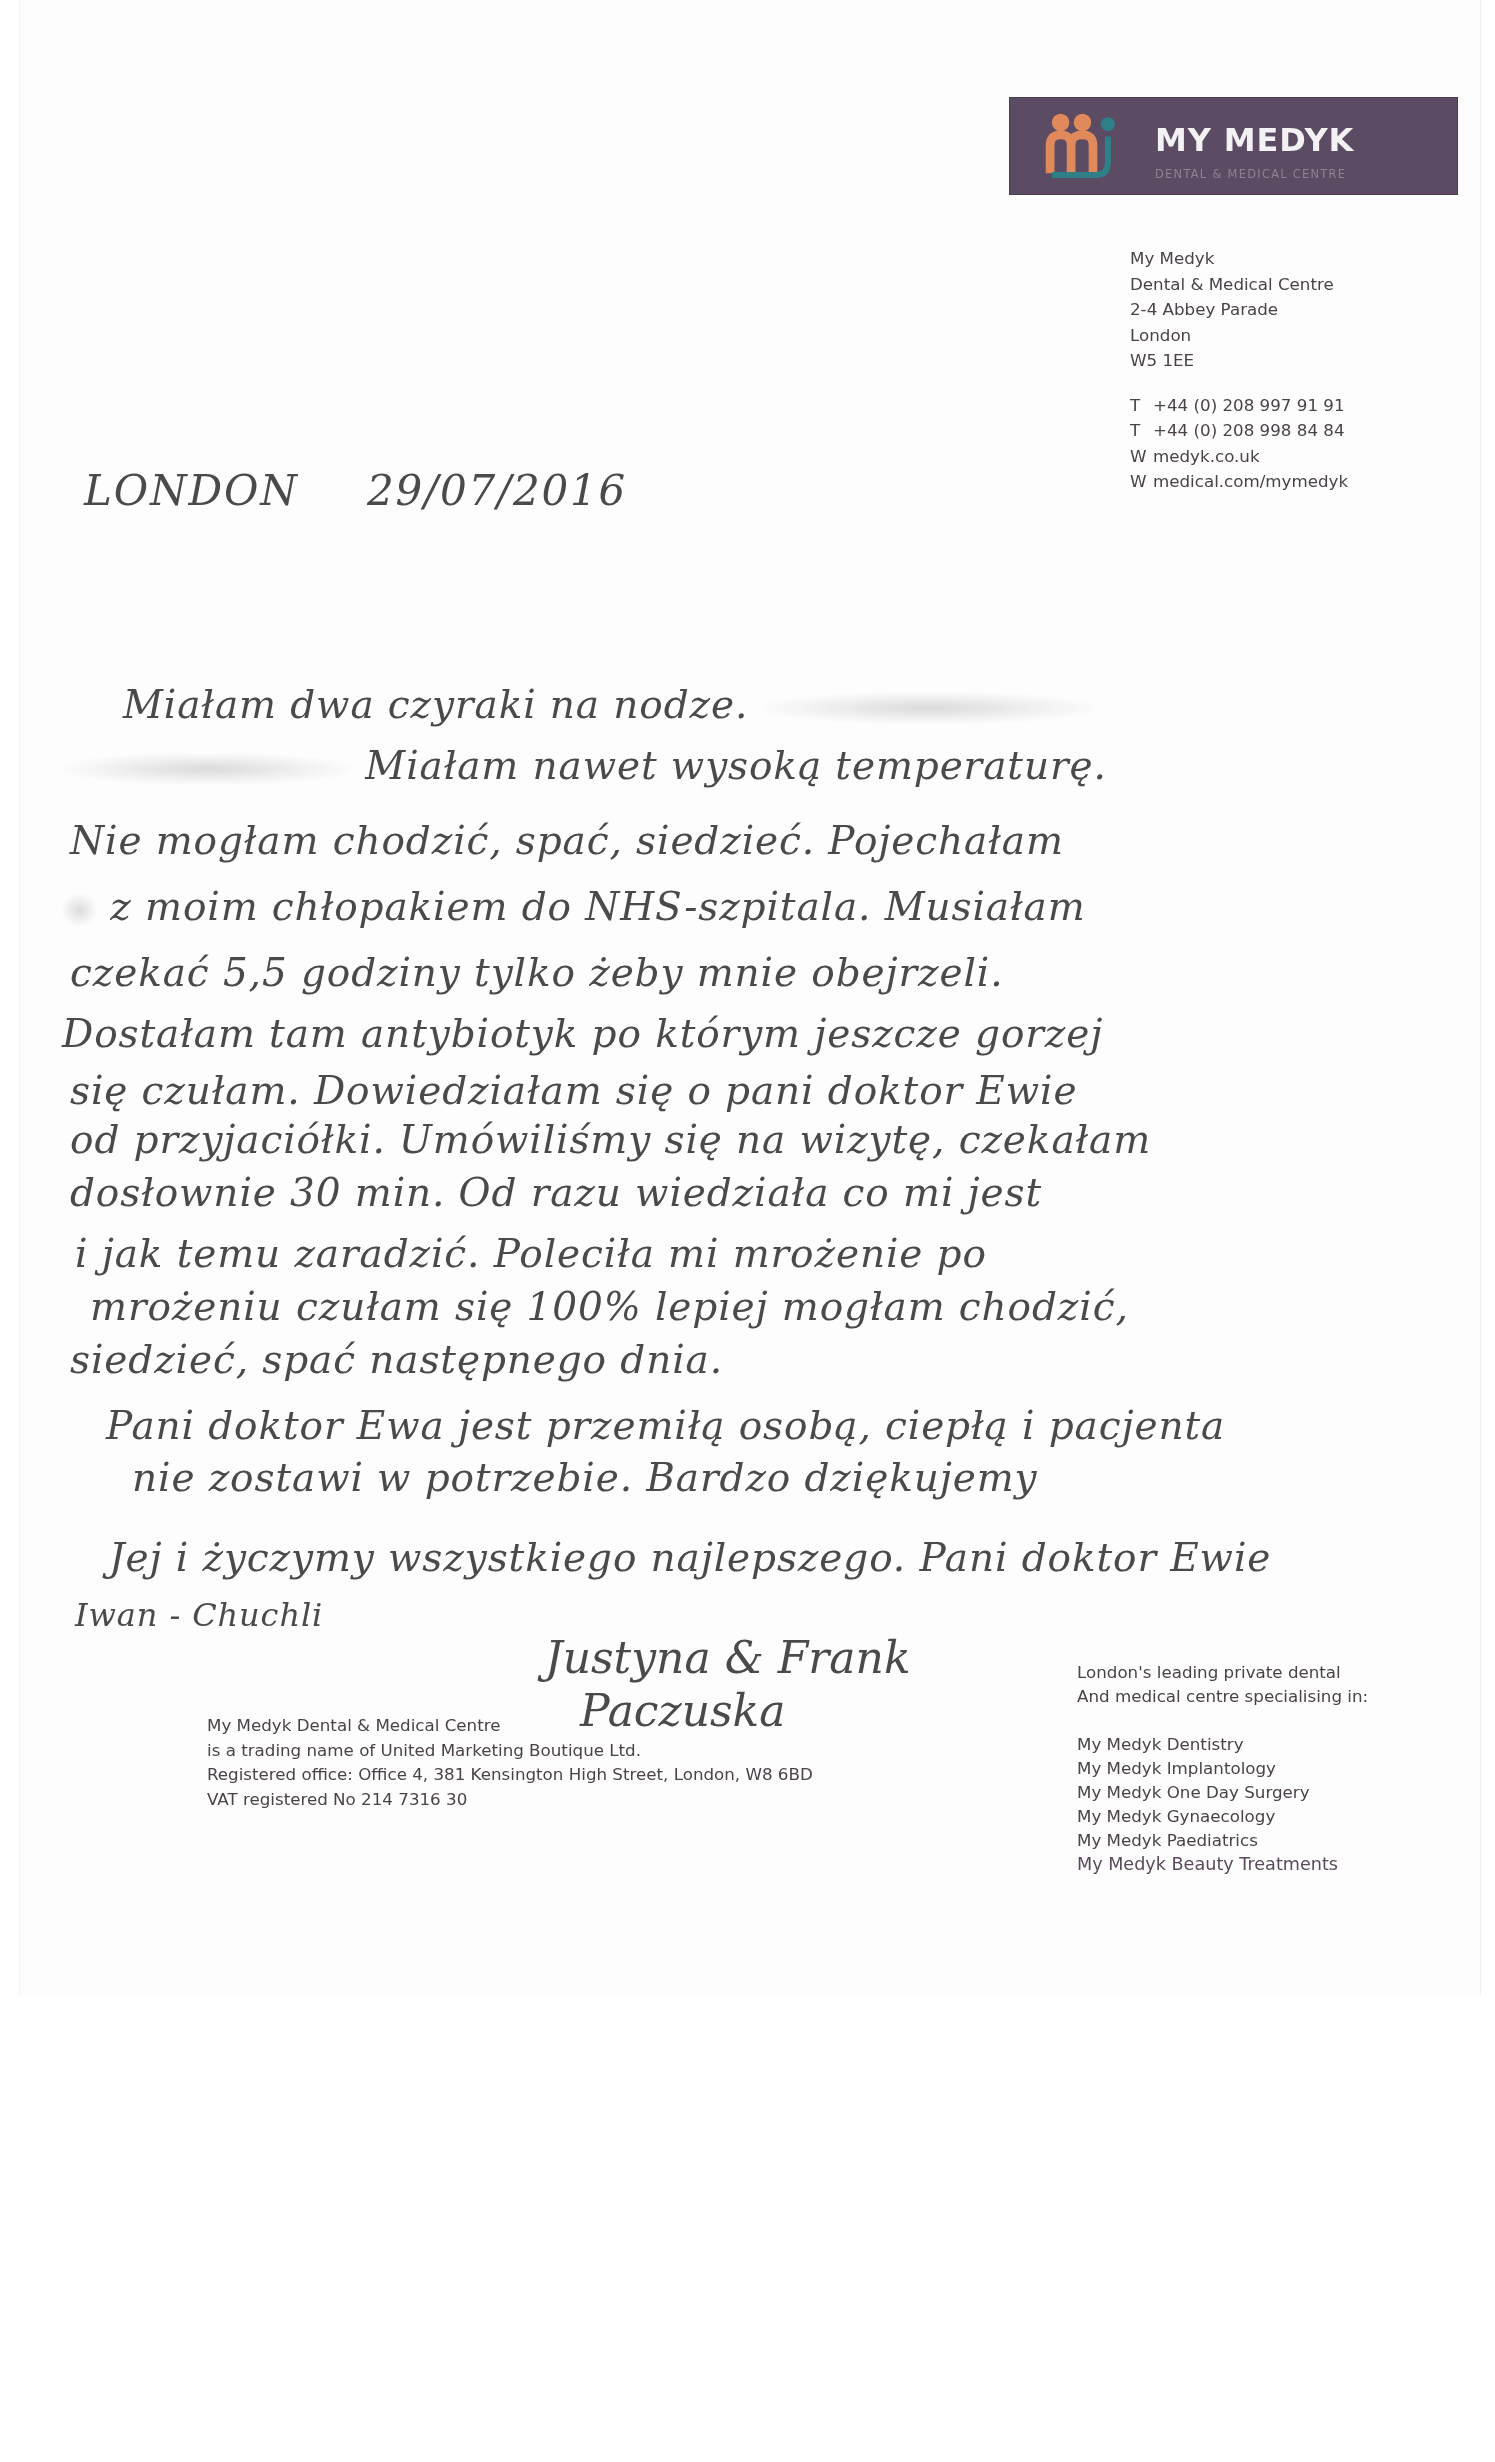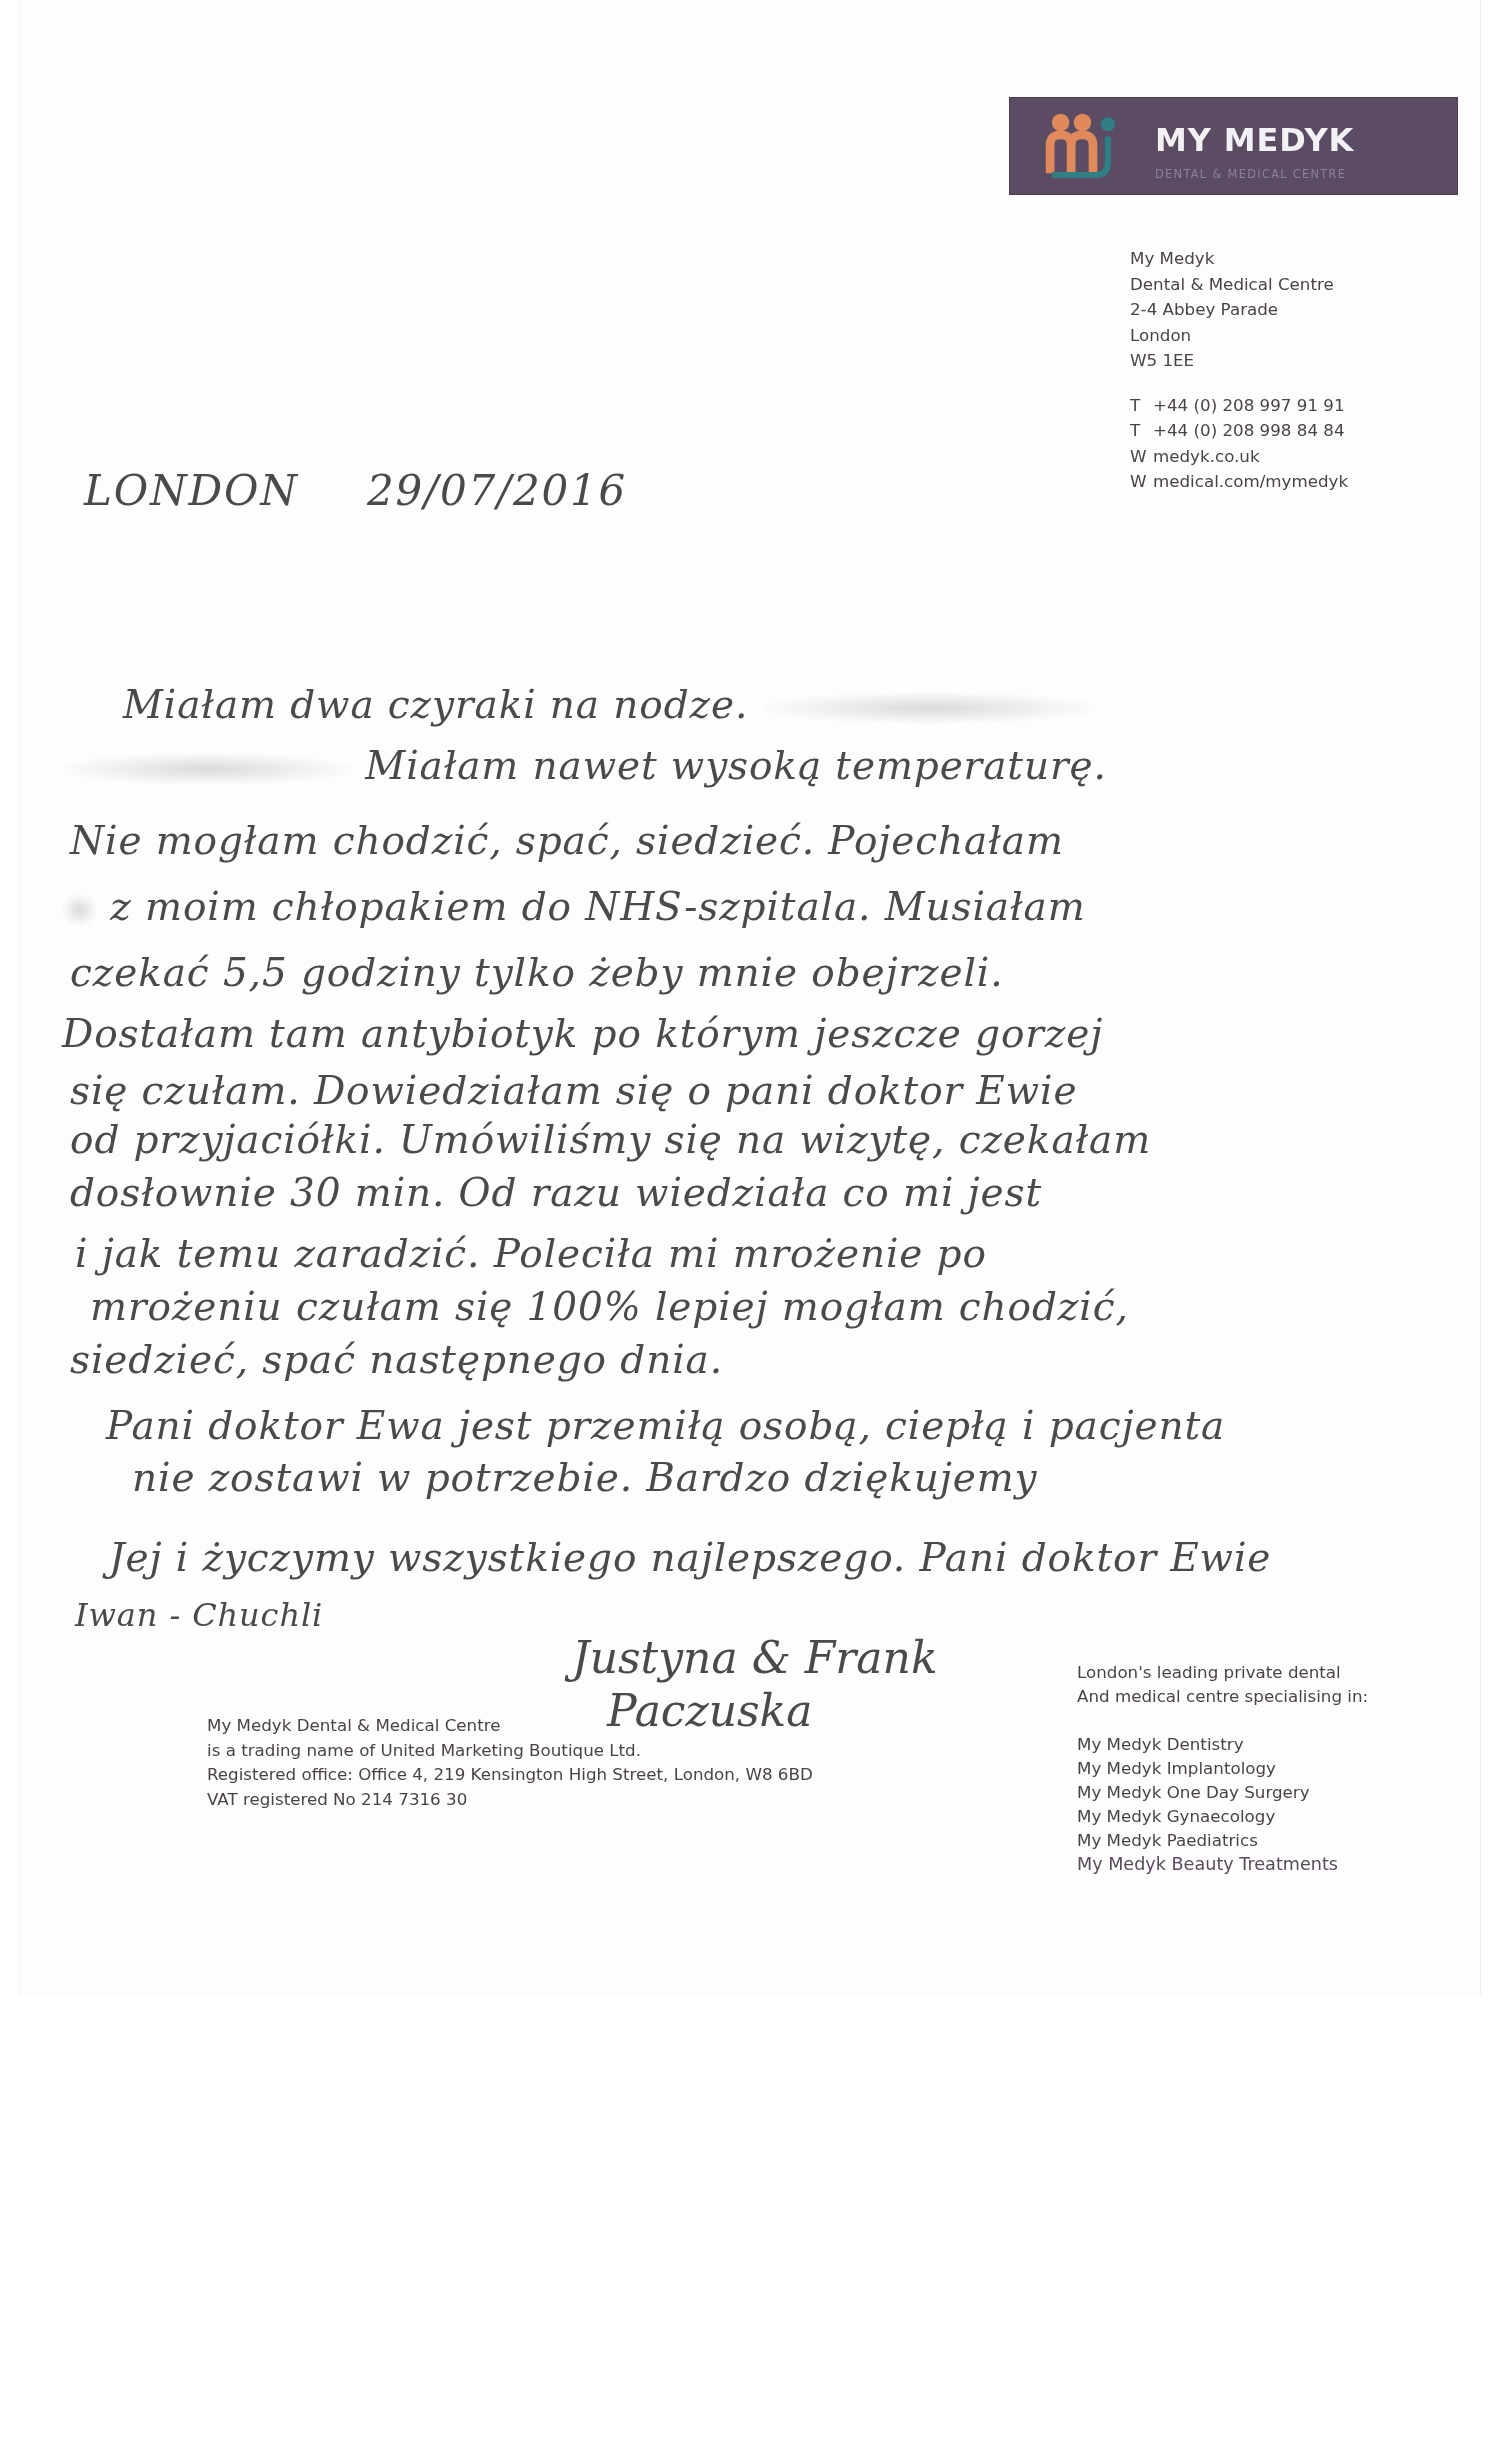--- a/index.html
+++ b/index.html
@@ -96,21 +96,21 @@
       letter-spacing: 0.9px;
     }
     .smudge {
       display: inline-block;
       vertical-align: middle;
       height: 32px;
       background: radial-gradient(ellipse at center, rgba(190,190,190,0.55) 0%, rgba(220,220,220,0.25) 55%, rgba(255,255,255,0) 75%);
     }
     .signature {
       position: absolute;
-      left: 572px;
+      left: 545px;
       top: 1631px;
       font-family: "DejaVu Serif", serif;
       font-style: italic;
       font-size: 44px;
       color: #4a4a4a;
       line-height: 53px;
     }
     .signature .surname { margin-left: 35px; display: block; }
     
     .footer-left {
@@ -204,21 +204,21 @@
 <div class="hand body-line" style="top:1596px; left:75px; font-size:32px;">Iwan - Chuchli</div>
 
 <div class="signature">
   <span>Justyna &amp; Frank</span>
   <span class="surname">Paczuska</span>
 </div>
 
 <div class="footer-left">
   <div>My Medyk Dental &amp; Medical Centre</div>
   <div>is a trading name of United Marketing Boutique Ltd.</div>
-  <div>Registered office: Office 4, 219 Kensington High Street, London, W8 6BD</div>
+  <div>Registered office: Office 4, 381 Kensington High Street, London, W8 6BD</div>
   <div>VAT registered No 214 7316 30</div>
 </div>
 
 <div class="footer-right">
   <div>London's leading private dental</div>
   <div>And medical centre specialising in:</div>
   <div class="gap"></div>
   <div>My Medyk Dentistry</div>
   <div>My Medyk Implantology</div>
   <div>My Medyk One Day Surgery</div>

